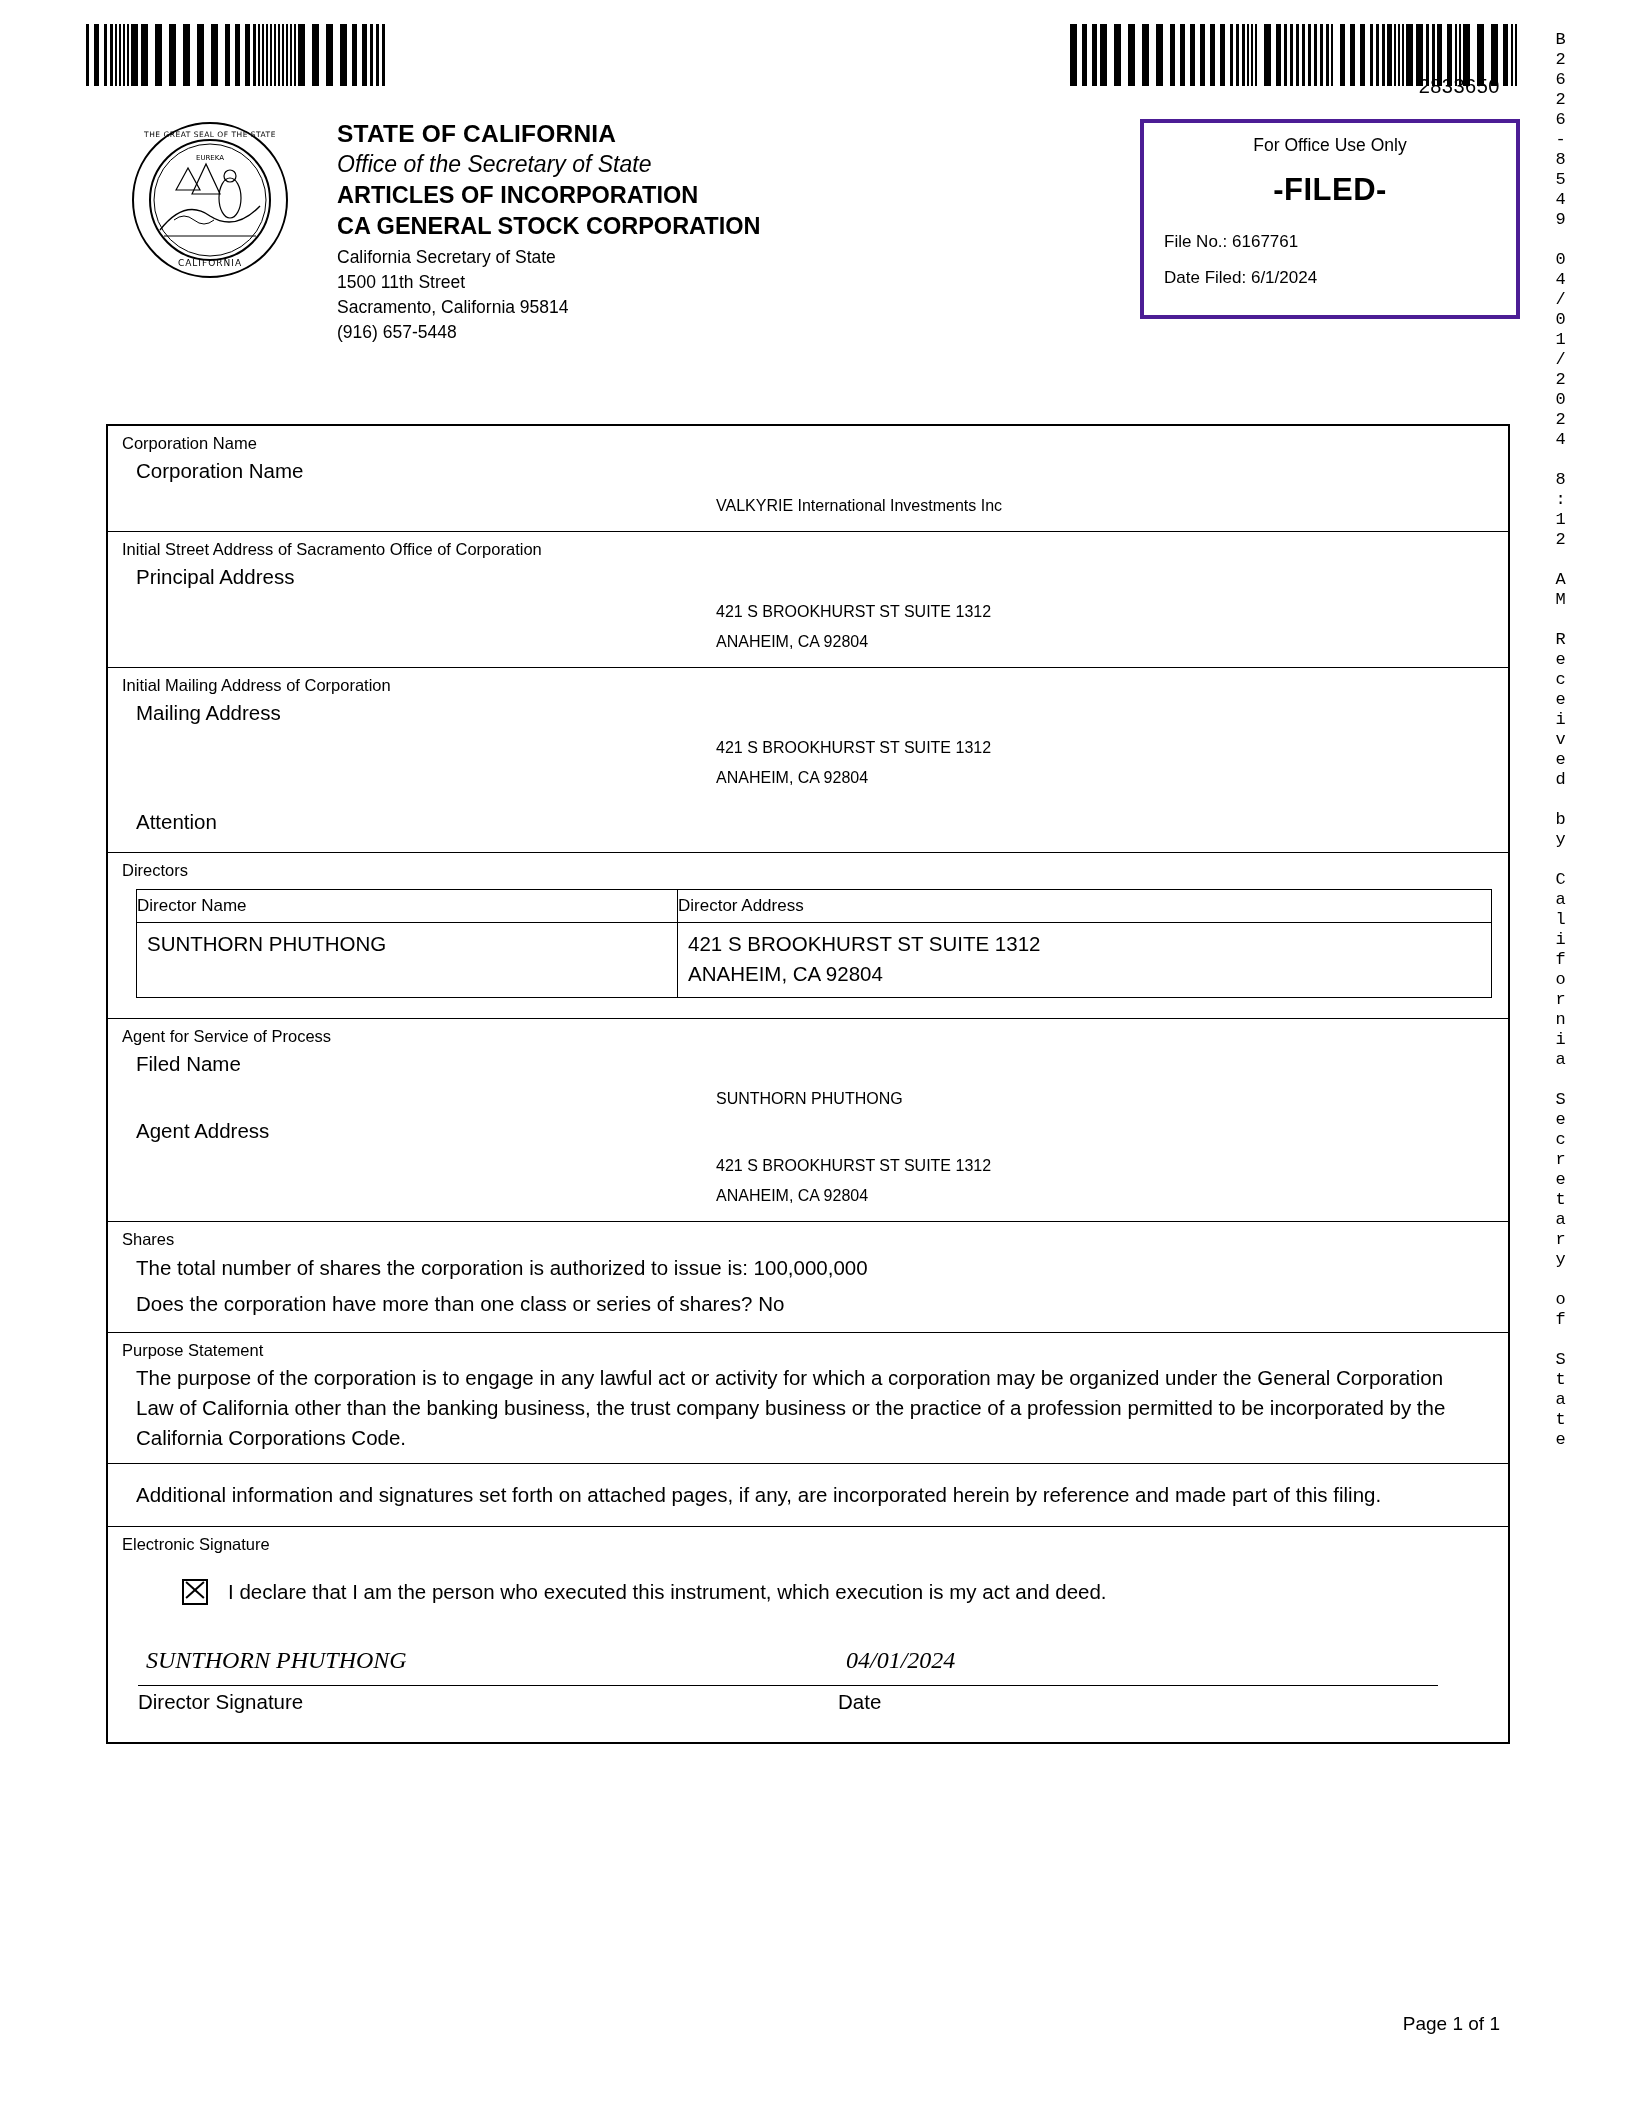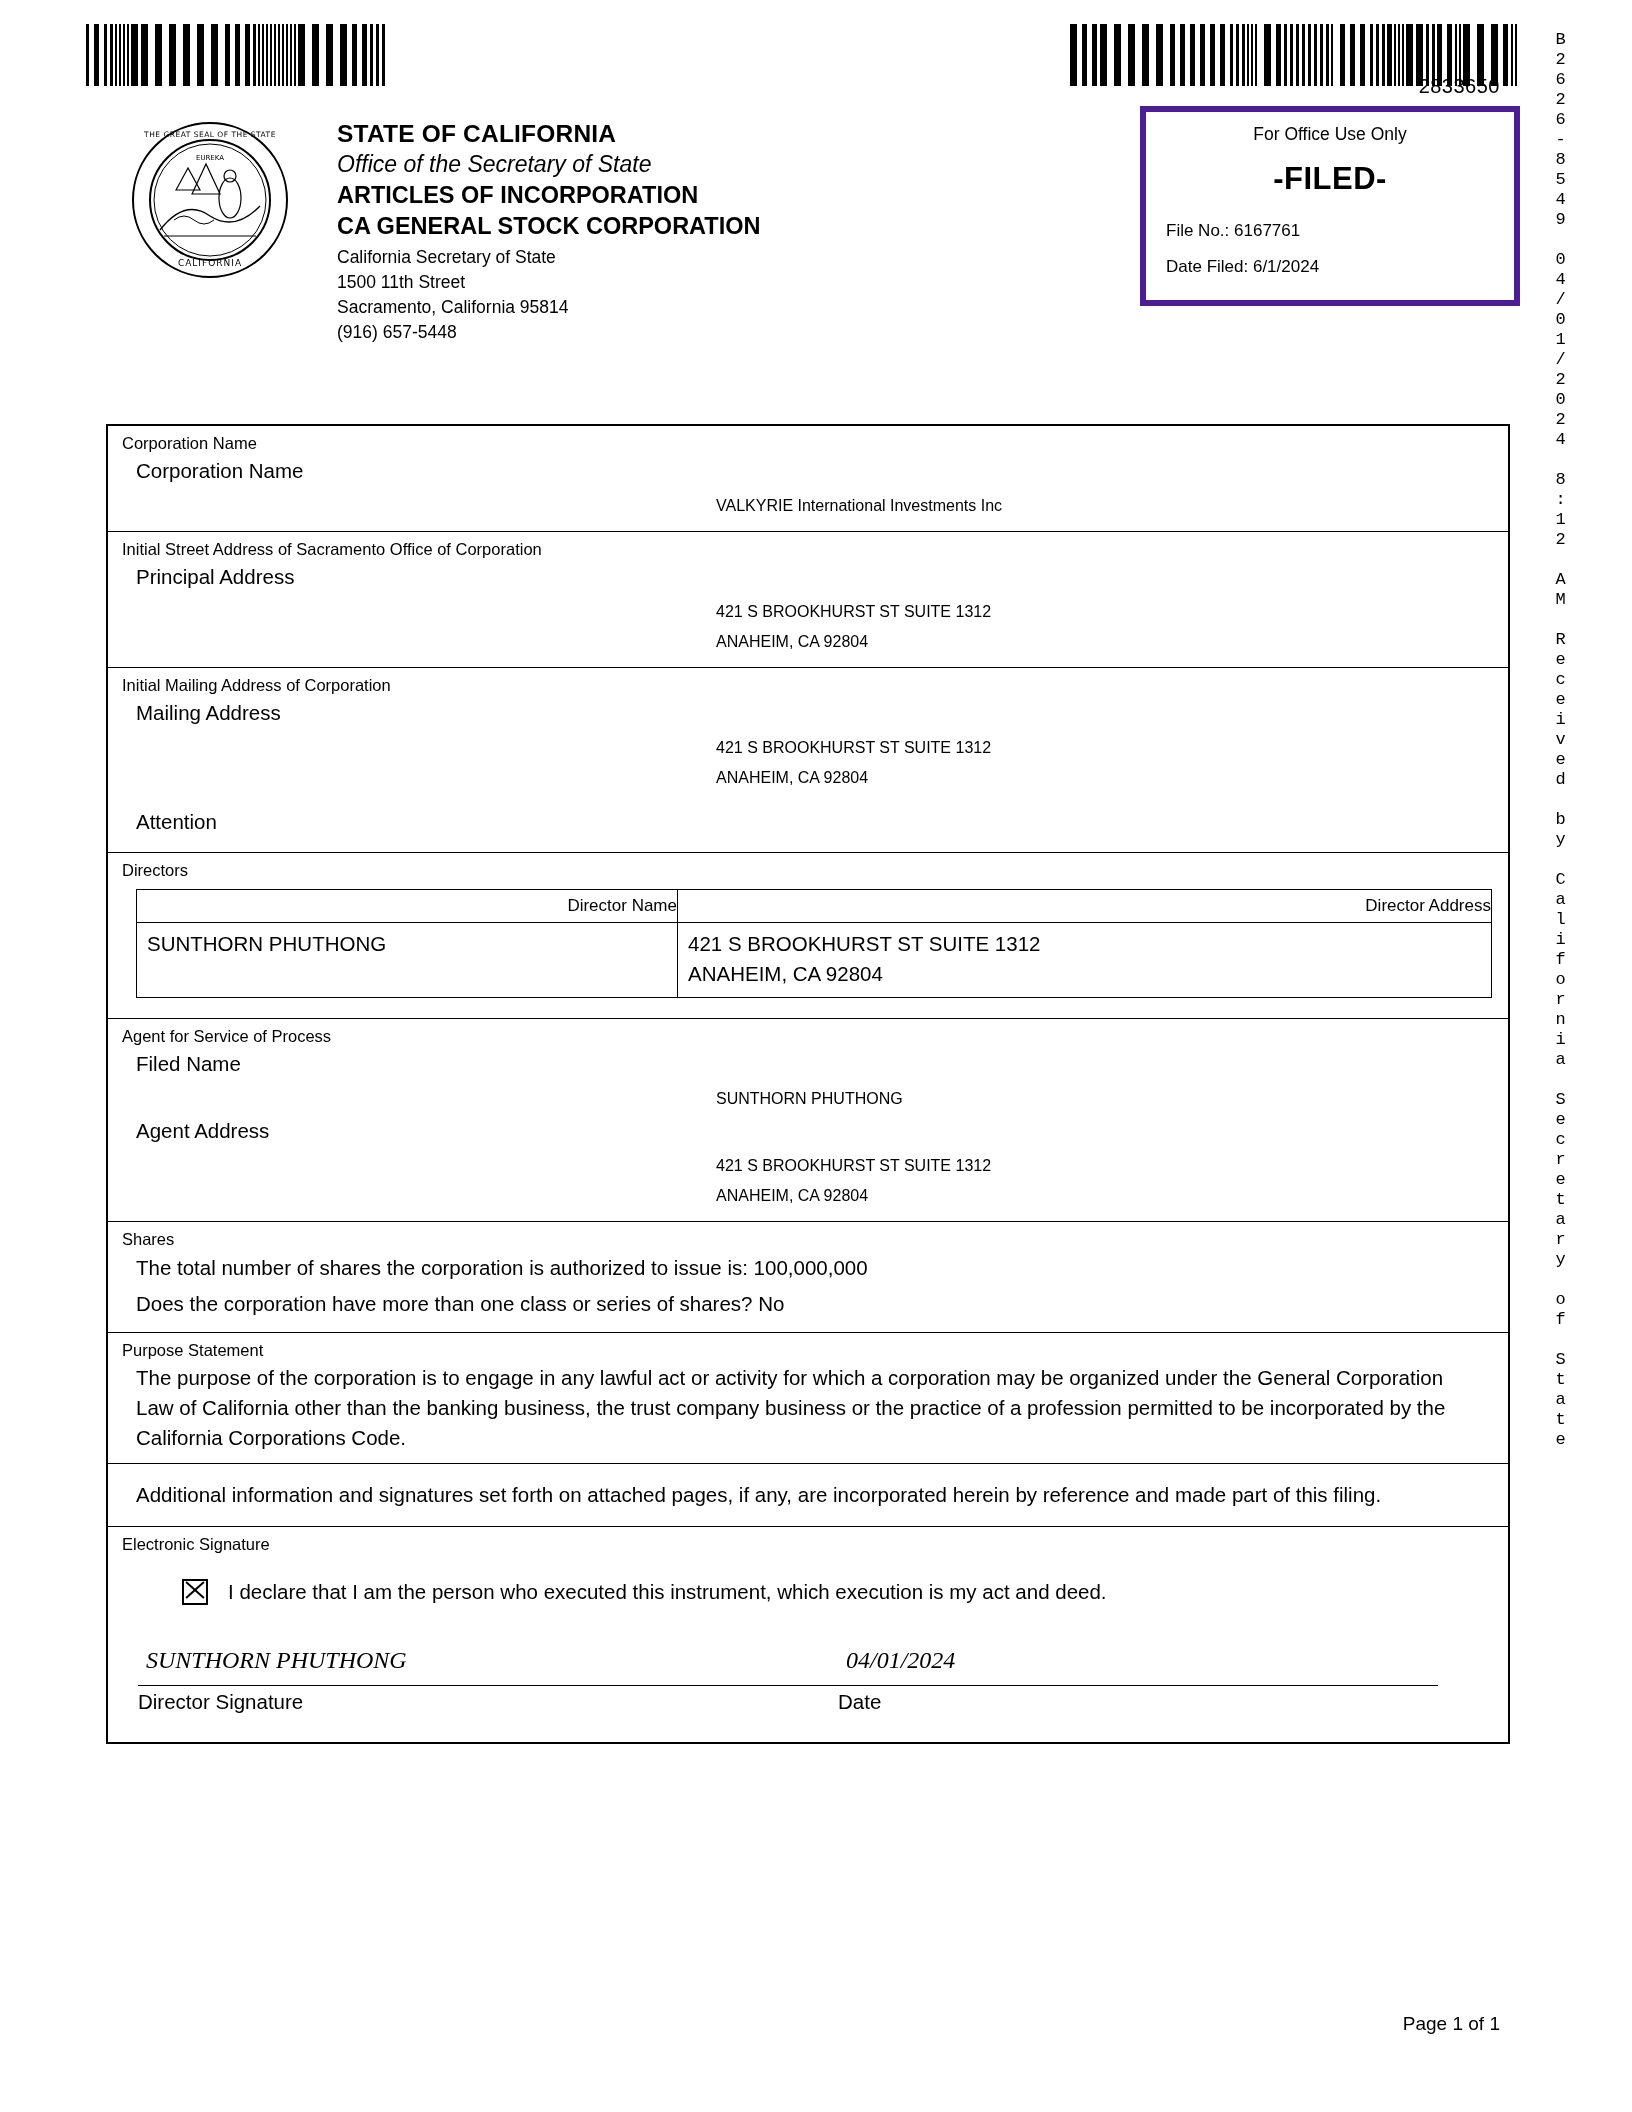--- a/index.html
+++ b/index.html
@@ -81,24 +81,24 @@
   .hdr-l1 { font-size: 24.5px; font-weight: bold; letter-spacing: 0.2px; line-height: 31px; }
   .hdr-l2 { font-size: 23px; font-style: italic; line-height: 31px; }
   .hdr-l3 { font-size: 23.5px; font-weight: bold; line-height: 31px; }
   .hdr-l4 { font-size: 23.5px; font-weight: bold; line-height: 31px; }
   .hdr-small { font-size: 17.5px; line-height: 25px; margin-top: 3px; }
 
   
   .office-box {
     position: absolute;
     left: 1140px;
-    top: 106px;
+    top: 119px;
     width: 380px;
     height: 200px;
-    border: 6px solid #4c1d95;
+    border: 4px solid #4c1d95;
     box-sizing: border-box;
   }
   .office-title {
     text-align: center;
     font-size: 17.5px;
     margin-top: 12px;
   }
   .office-filed {
     text-align: center;
     font-size: 31px;
@@ -164,21 +164,21 @@
     border-collapse: collapse;
     width: calc(100% - 44px);
   }
   .dir-table th, .dir-table td {
     border: 1.5px solid #000;
     padding: 6px 10px;
     font-weight: normal;
     vertical-align: top;
   }
   .dir-table th {
-    text-align: right;
+    text-align: left;
     font-size: 17px;
     padding: 6px 0;
     margin-top: 32px;
   }
   .dir-table td {
     font-size: 20.5px;
     line-height: 30px;
     height: 62px;
   }
   .dir-table .c1 { width: 520px; }

